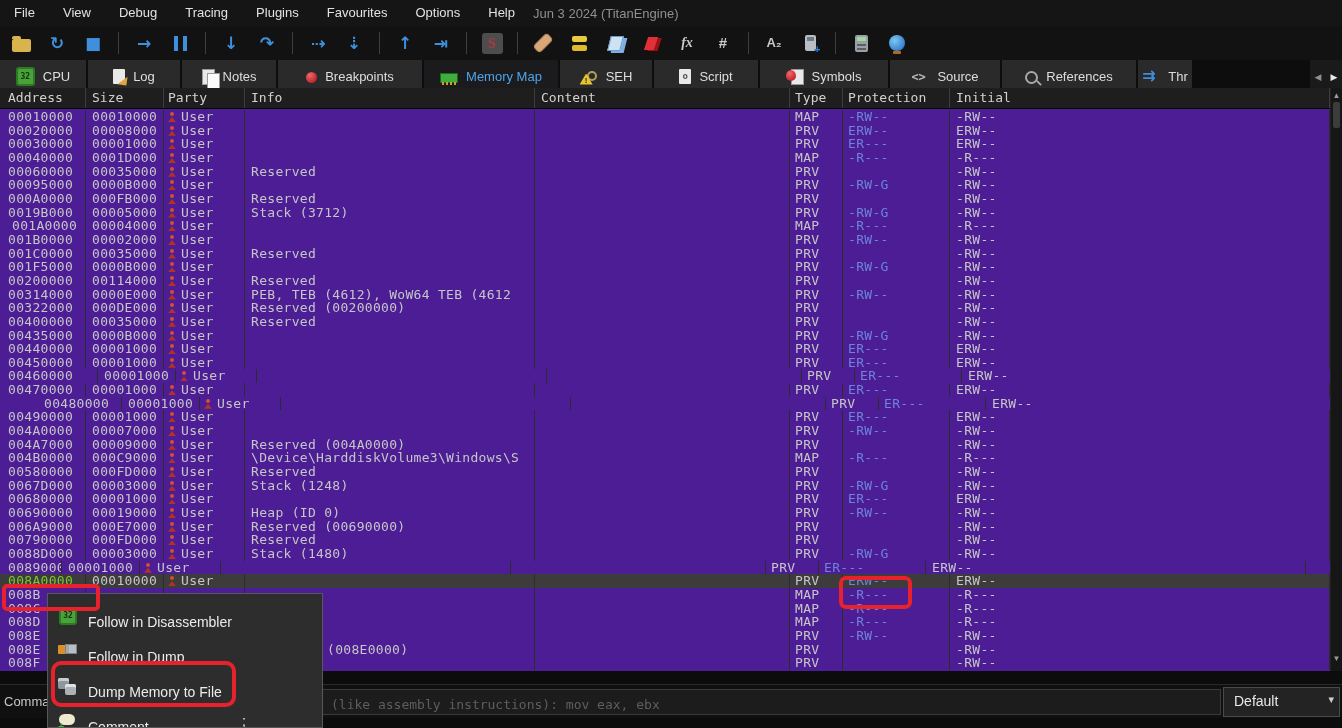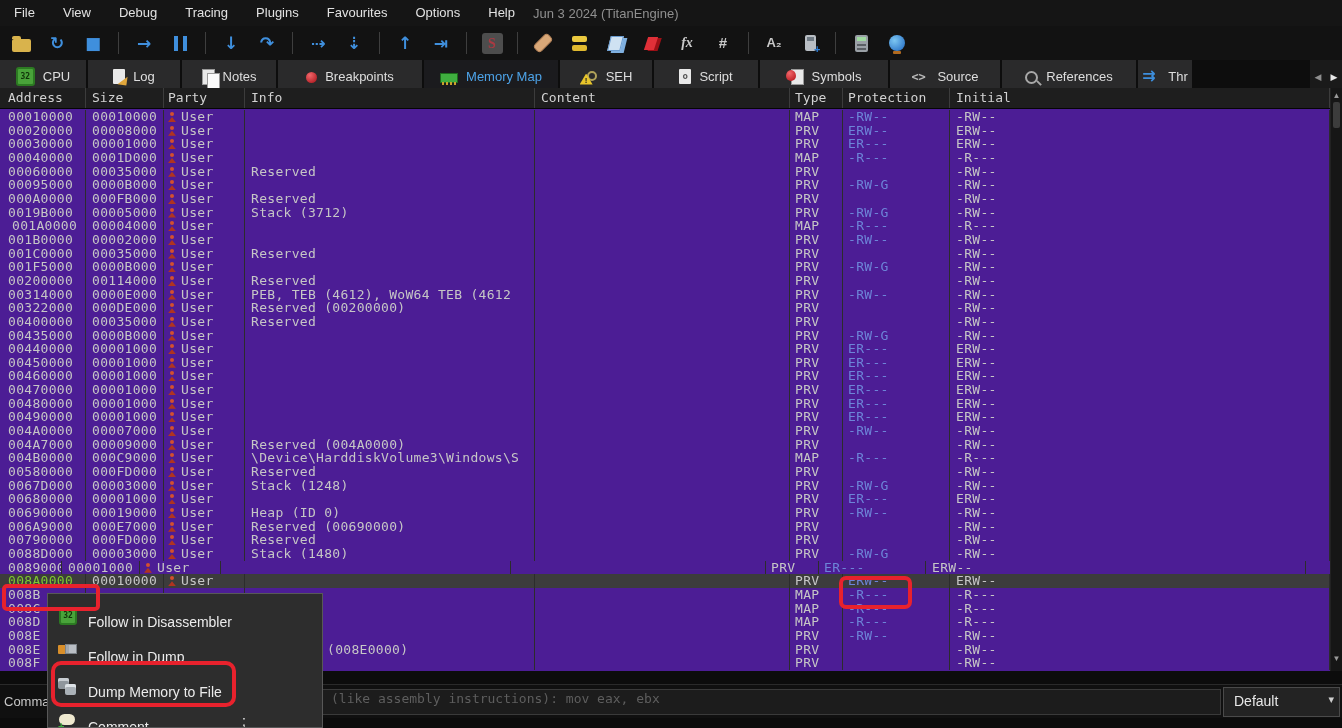--- a/index.html
+++ b/index.html
@@ -92,21 +92,21 @@
   .person-icon::before{content:"";position:absolute;left:2px;top:0;width:4px;height:4px;border-radius:50%;background:#d4502e;}
   .person-icon::after{content:"";position:absolute;left:0;bottom:0;width:8px;height:5px;background:#b03420;
       clip-path:polygon(50% 0,100% 100%,0 100%);}
   #vscroll{position:absolute;right:0;top:0;width:11px;height:583px;background:#161616;border-left:1px solid #222;}
   .sarrow{position:absolute;left:0;width:11px;color:#9a9a9a;font-size:8px;text-align:center;}
   #sthumb{position:absolute;left:2px;top:14px;width:7px;height:26px;background:#3c3c3c;border-radius:2px;}
   
   #cmdbar{position:absolute;left:0;top:684px;width:100%;height:34px;background:#101010;border-top:1px solid #2a2a2a;box-sizing:border-box;}
   #cmdlabel{position:absolute;left:4px;top:9px;color:#c8c8c8;font-size:13px;}
   #cmdinput{position:absolute;left:55px;top:4px;width:1166px;height:26px;background:#1c1c1c;border:1px solid #3a3a3a;box-sizing:border-box;}
-  #cmdph{position:absolute;left:275px;top:1px;color:#5e5e5e;font-family:"DejaVu Sans Mono",monospace;font-size:13px;}
+  #cmdph{position:absolute;left:275px;top:7px;color:#5e5e5e;font-family:"DejaVu Sans Mono",monospace;font-size:13px;}
   #profile{position:absolute;left:1223px;top:2px;width:117px;height:30px;background:#232323;border:1px solid #4a4a4a;
            box-sizing:border-box;color:#e8e8e8;font-size:14px;}
   #profile .ptxt{position:absolute;left:10px;top:5px;}
   #profile .caret{position:absolute;right:5px;top:5px;color:#cfcfcf;font-size:11px;}
   
   #ctxmenu{position:absolute;left:47px;top:593px;width:276px;height:135px;background:#2d2d2d;
            border:1px solid #585858;box-sizing:border-box;overflow:hidden;z-index:20;}
   .cm-item{position:absolute;left:0;width:100%;height:30px;color:#ececec;font-size:14px;}
   .cm-label{position:absolute;left:40px;top:12px;white-space:nowrap;}
   .cm-shortcut{position:absolute;left:194px;top:6px;}
@@ -450,41 +450,41 @@
           <div class="tcell c-addr" style="width: 86px; padding-left: 8px;">00450000</div>
           <div class="tcell" style="width: 78px; padding-left: 6px;">00001000</div>
           <div class="tcell" style="width: 81px; padding-left: 4px;"><span class="person-icon"></span>User</div>
           <div class="tcell" style="width: 290px; padding-left: 6px;"></div>
           <div class="tcell" style="width: 255px; padding-left: 6px;"></div>
           <div class="tcell" style="width: 53px; padding-left: 5px;">PRV</div>
           <div class="tcell c-prot" style="width: 107px; padding-left: 5px;">ER---</div>
           <div class="tcell" style="width: 380px; padding-left: 6px;">ERW--</div>
         </div>
         <div class="trow">
-          <div class="tcell c-addr" style="width: 86px; padding-left: 8px;">00460000</div>
+          <div class="tcell c-addr" style="width: 98px; padding-left: 8px;">00460000</div>
           <div class="tcell" style="width: 78px; padding-left: 6px;">00001000</div>
           <div class="tcell" style="width: 81px; padding-left: 4px;"><span class="person-icon"></span>User</div>
           <div class="tcell" style="width: 290px; padding-left: 6px;"></div>
           <div class="tcell" style="width: 255px; padding-left: 6px;"></div>
           <div class="tcell" style="width: 53px; padding-left: 5px;">PRV</div>
           <div class="tcell c-prot" style="width: 107px; padding-left: 5px;">ER---</div>
           <div class="tcell" style="width: 380px; padding-left: 6px;">ERW--</div>
         </div>
         <div class="trow">
           <div class="tcell c-addr" style="width: 86px; padding-left: 8px;">00470000</div>
           <div class="tcell" style="width: 78px; padding-left: 6px;">00001000</div>
           <div class="tcell" style="width: 81px; padding-left: 4px;"><span class="person-icon"></span>User</div>
           <div class="tcell" style="width: 290px; padding-left: 6px;"></div>
           <div class="tcell" style="width: 255px; padding-left: 6px;"></div>
           <div class="tcell" style="width: 53px; padding-left: 5px;">PRV</div>
           <div class="tcell c-prot" style="width: 107px; padding-left: 5px;">ER---</div>
           <div class="tcell" style="width: 380px; padding-left: 6px;">ERW--</div>
         </div>
         <div class="trow">
-          <div class="tcell c-addr" style="width: 86px; padding-left: 8px;">00480000</div>
+          <div class="tcell c-addr" style="width: 86px; padding-left: 8px; margin-left: 36px;">00480000</div>
           <div class="tcell" style="width: 78px; padding-left: 6px;">00001000</div>
           <div class="tcell" style="width: 81px; padding-left: 4px;"><span class="person-icon"></span>User</div>
           <div class="tcell" style="width: 290px; padding-left: 6px;"></div>
           <div class="tcell" style="width: 255px; padding-left: 6px;"></div>
           <div class="tcell" style="width: 53px; padding-left: 5px;">PRV</div>
           <div class="tcell c-prot" style="width: 107px; padding-left: 5px;">ER---</div>
           <div class="tcell" style="width: 380px; padding-left: 6px;">ERW--</div>
         </div>
         <div class="trow">
           <div class="tcell c-addr" style="width: 86px; padding-left: 8px;">00490000</div>

